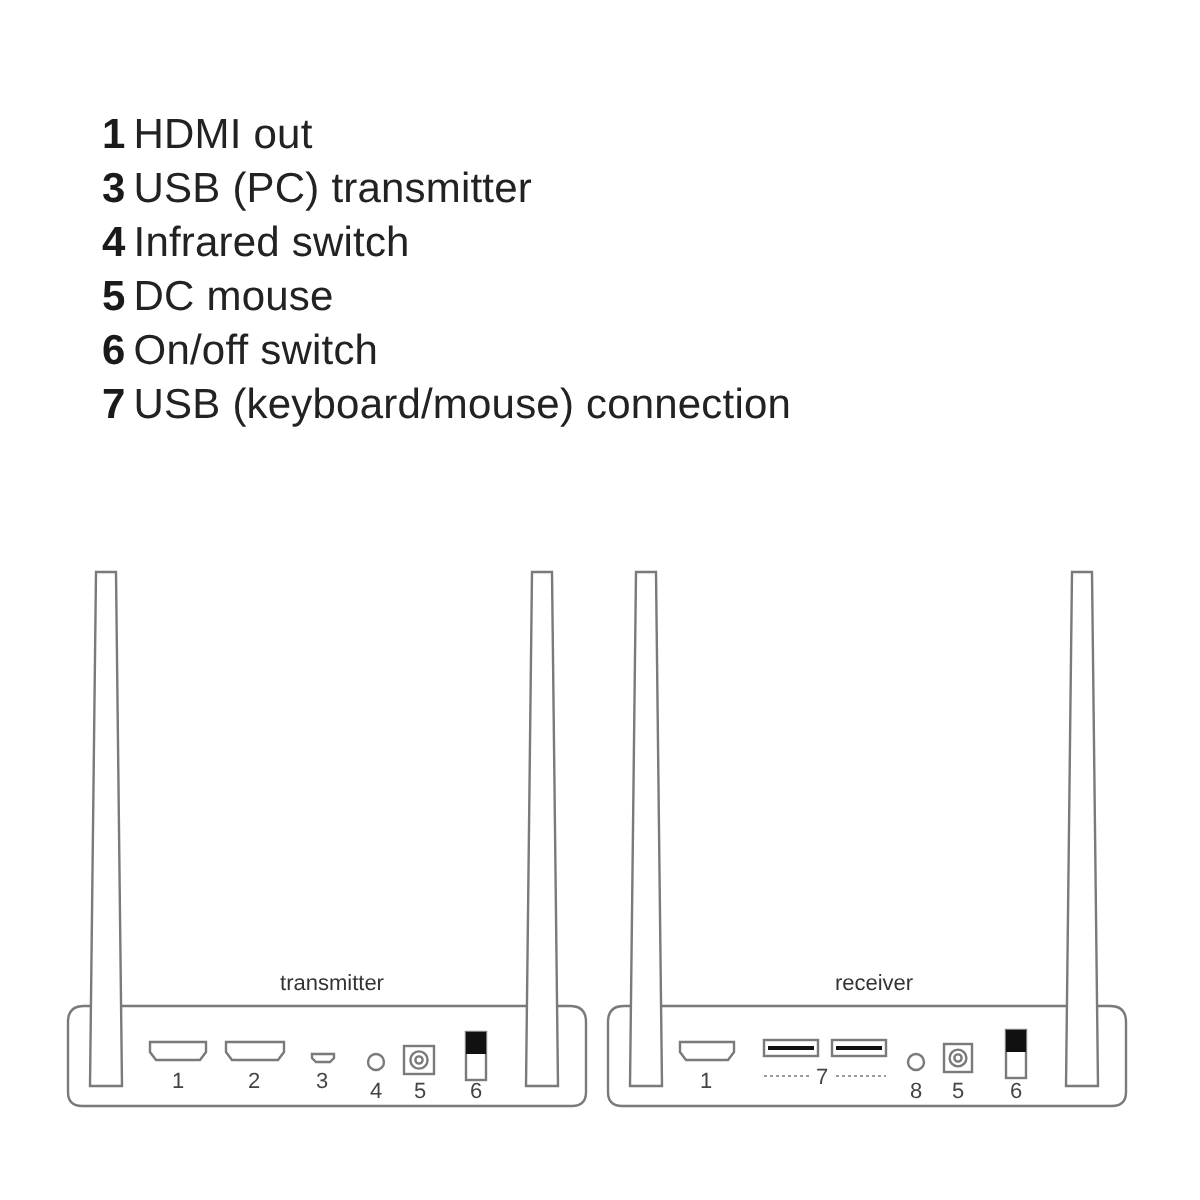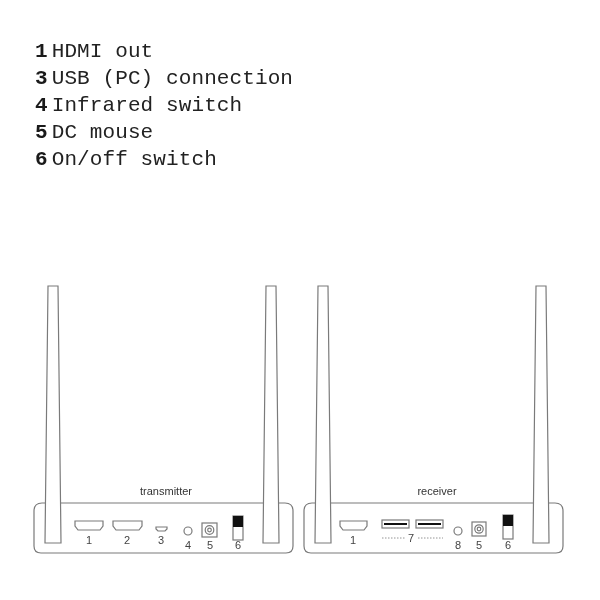--- a/index.html
+++ b/index.html
@@ -1,34 +1,35 @@
 <!DOCTYPE html>
 <html><head>
 <meta charset="utf-8">
 <style>
   html, body { margin:0; padding:0; background:#ffffff; }
   body { width:600px; height:600px; position:relative; overflow:hidden;
          font-family:"Liberation Sans", "DejaVu Sans", sans-serif; color:#1a1a1a; }
-  .legend { position:absolute; left:35px; top:38px; margin:0; padding:0; list-style:none;font-family:Liberation Mono, monospace; }
+  .legend { position:absolute; left:35px; top:38px; margin:16px; padding:0; list-style:none; }
   .legend li { height:27.1px; line-height:27.1px; font-size:21px; white-space:nowrap; letter-spacing:0.1px; }
   .legend .num { font-weight:bold; margin-right:4px; }
   .legend .txt { font-weight:normal; color:#222; }
   svg.diagram { position:absolute; left:0; top:0; }
   .device-label { font-family:"Liberation Sans", "DejaVu Sans", sans-serif; font-size:11px; fill:#333; }
   .port-label { font-family:"Liberation Sans", "DejaVu Sans", sans-serif; font-size:11px; fill:#444; }
 </style>
 </head>
 <body>
 
 <ul class="legend">
   <li><span class="num">1</span><span class="txt">HDMI out</span></li>
-  <li><span class="num">3</span><span class="txt">USB (PC) connection</span></li>
+  <li><span class="num">3</span><span class="txt">USB (PC) transmitter</span></li>
   <li><span class="num">4</span><span class="txt">Infrared switch</span></li>
   <li><span class="num">5</span><span class="txt">DC mouse</span></li>
   <li><span class="num">6</span><span class="txt">On/off switch</span></li>
+  <li><span class="num">7</span><span class="txt">USB (keyboard/mouse) connection</span></li>
 </ul>
 
 <svg class="diagram" width="600" height="600" viewBox="0 0 600 600">
   <g fill="#ffffff" stroke="#7a7a7a" stroke-width="1.2">
 
     <g>
       <path d="M 42 503 L 285 503 Q 293 503 293 511 L 293 546 Q 293 553 286 553 L 41 553 Q 34 553 34 546 L 34 511 Q 34 503 42 503 Z"></path>
       <path d="M 48 286 L 58 286 L 61 543 L 45 543 Z"></path>
       <path d="M 266 286 L 276 286 L 279 543 L 263 543 Z"></path>
 

